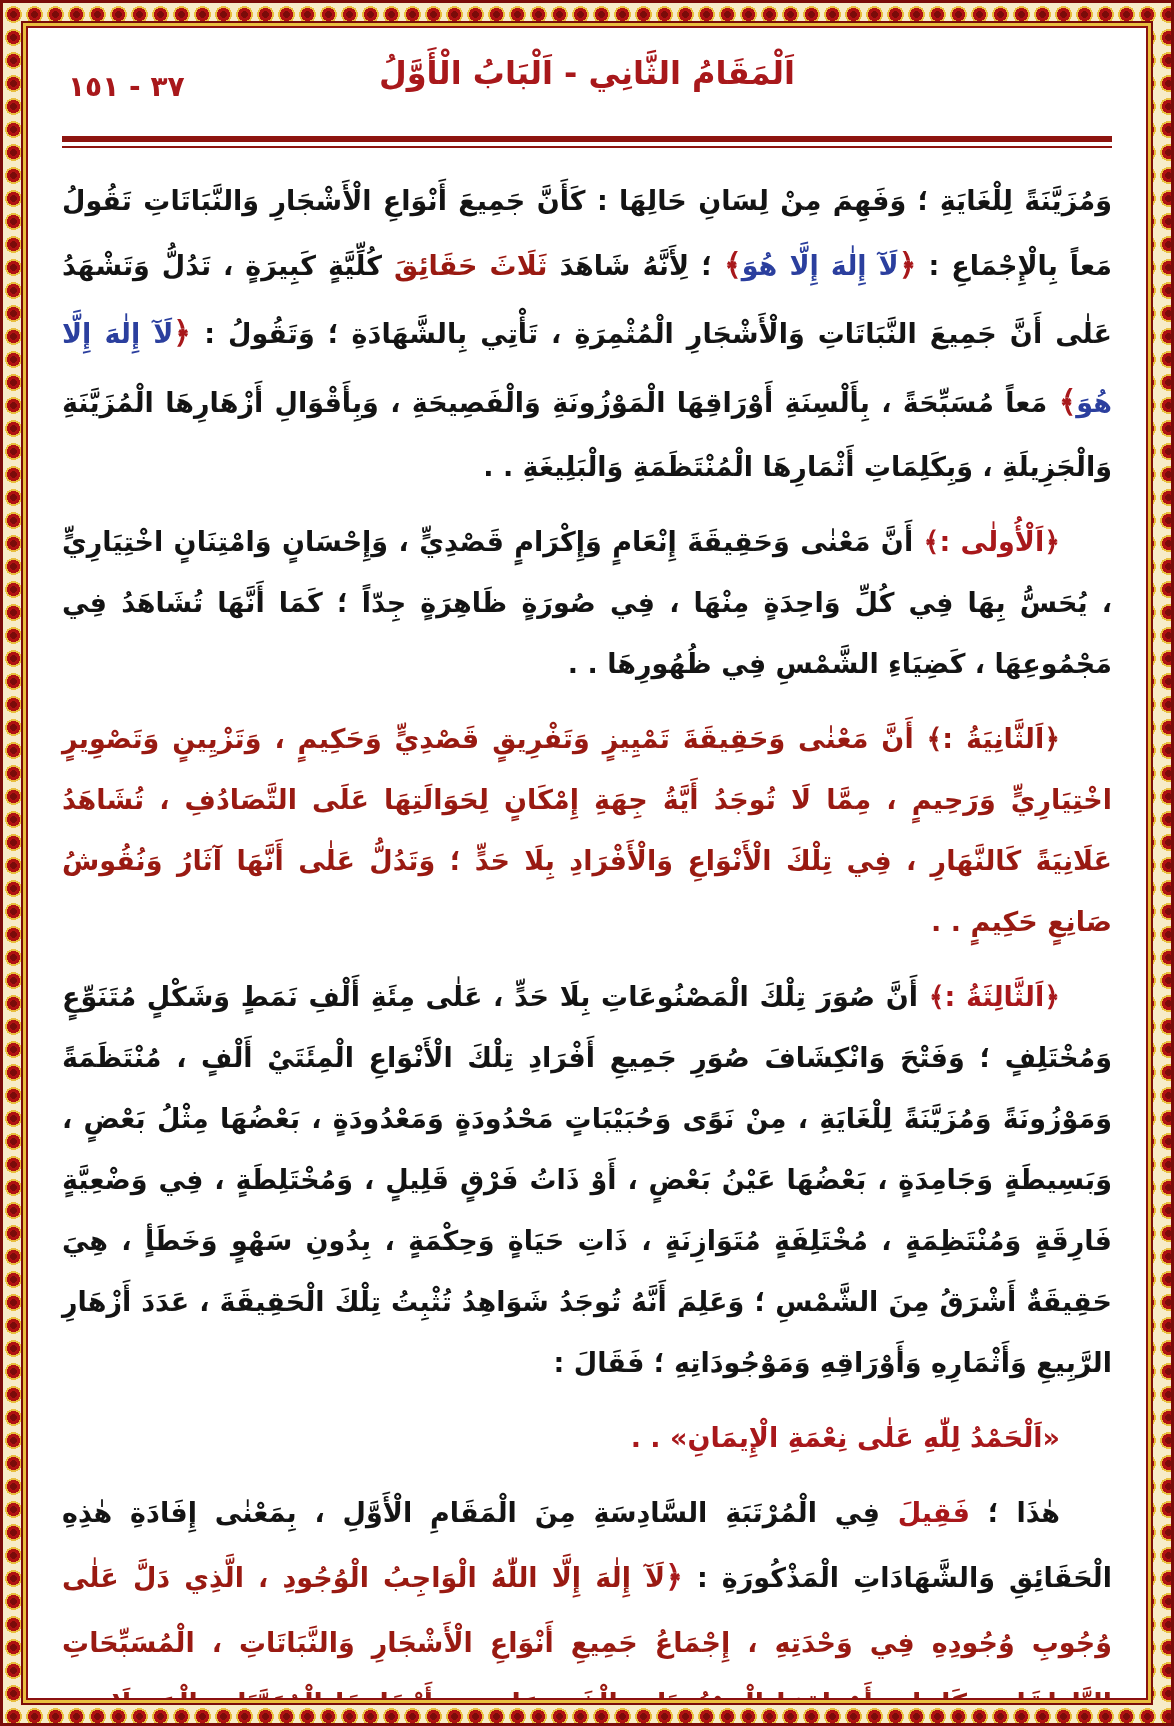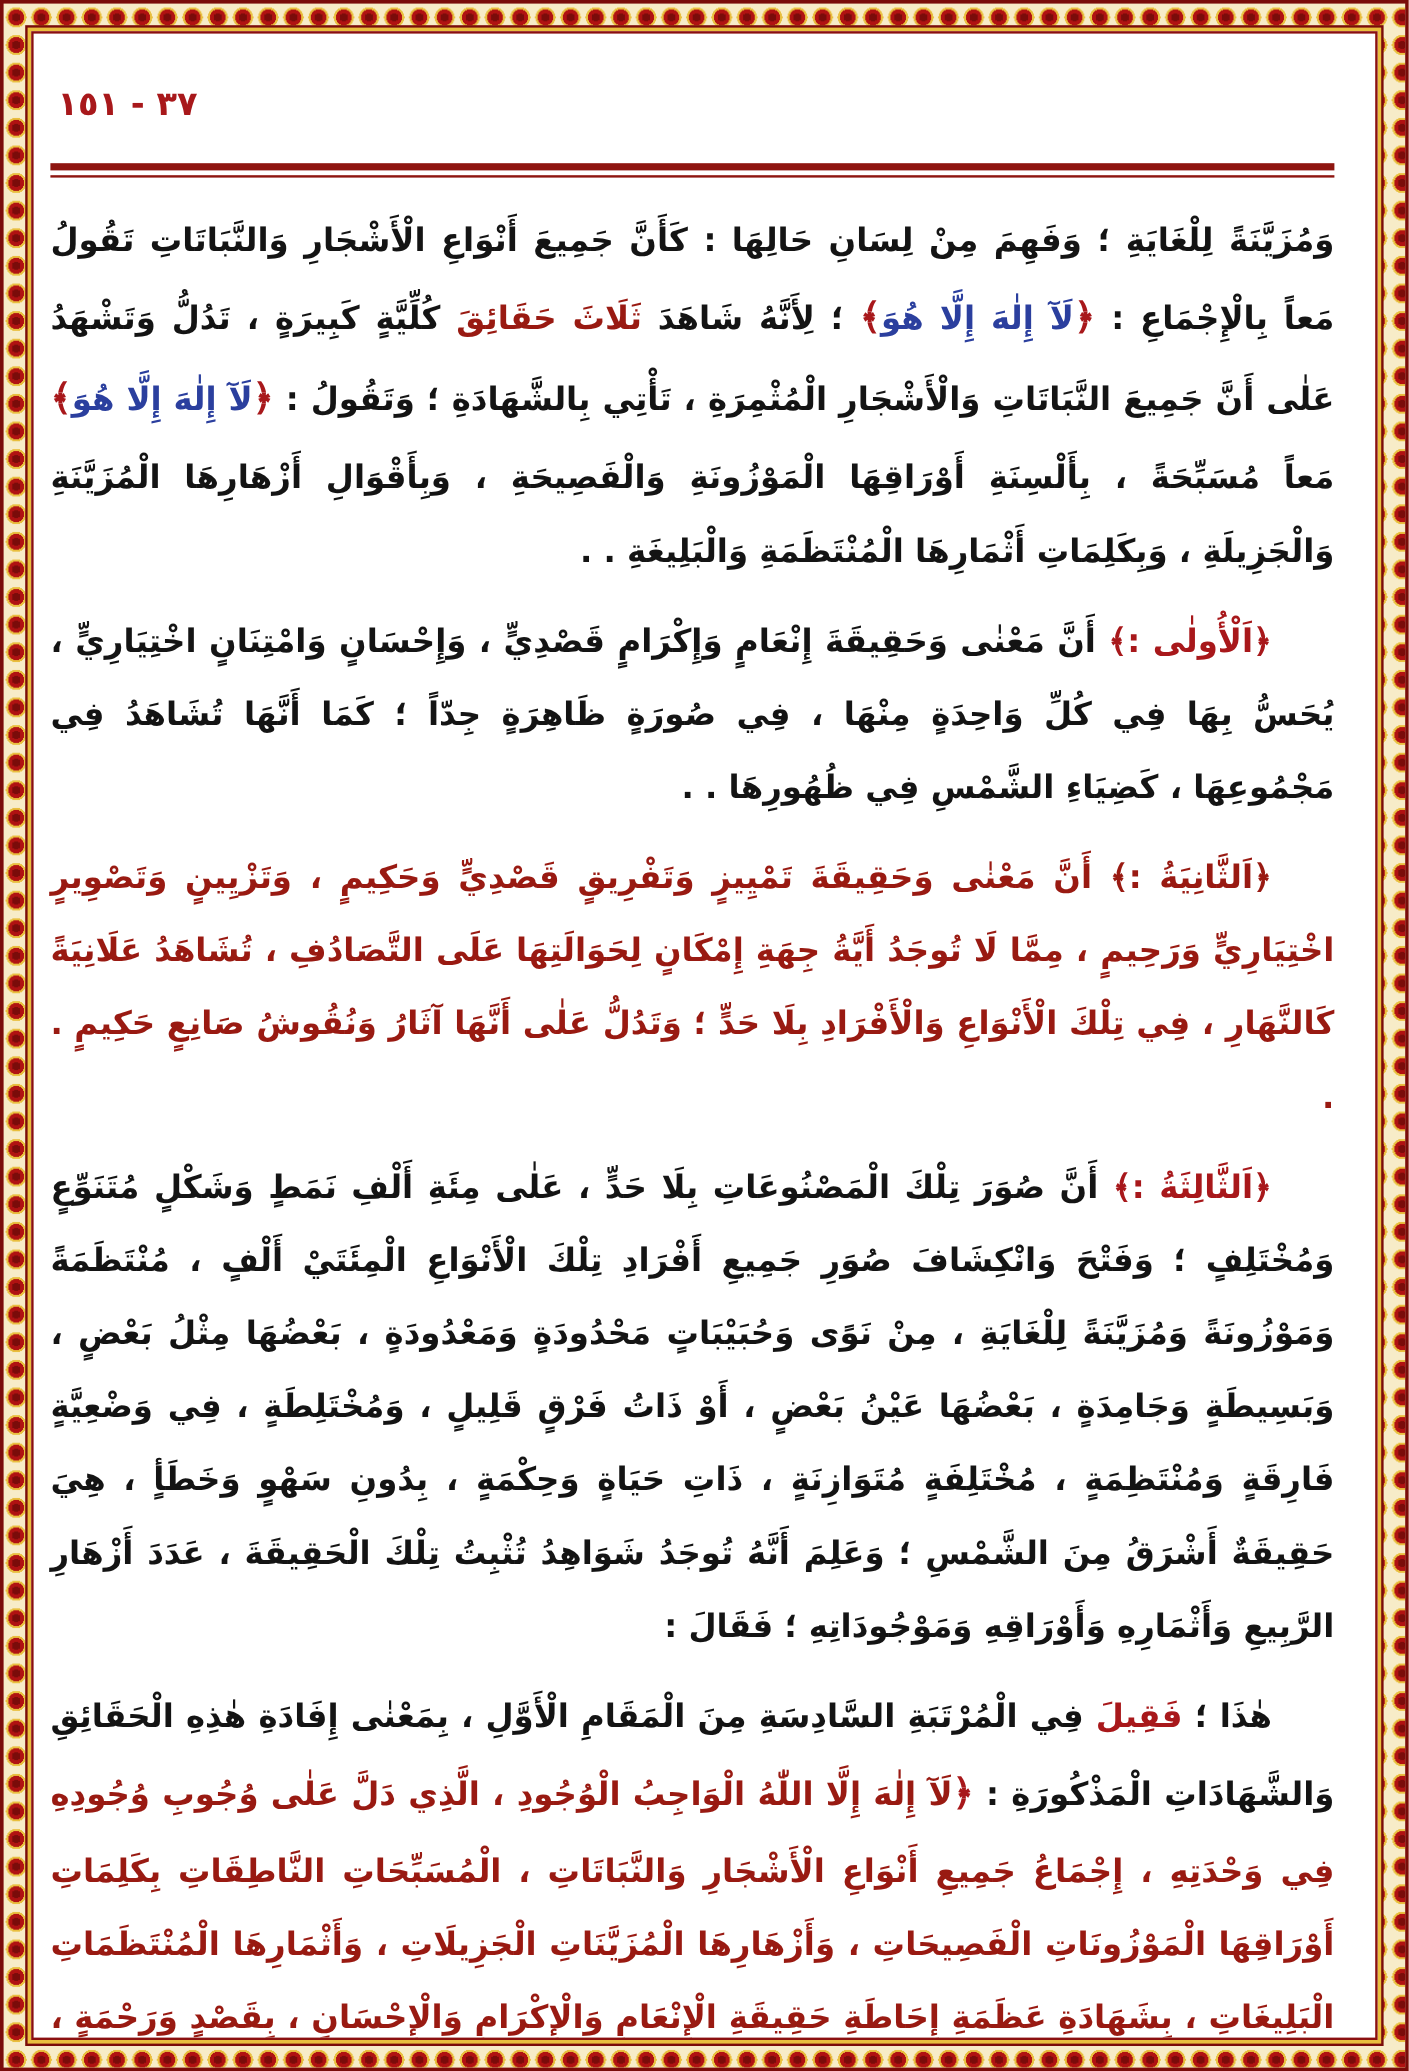--- a/index.html
+++ b/index.html
@@ -13,21 +13,21 @@
     background-size:21px 23px;
     border:3px solid #7a0c0a;
     font-family:"DejaVu Sans", sans-serif;
   }
   .sheet{
     position:absolute;inset:23px;
     background:#ffffff;
     border:2px solid #8a1010;
     box-shadow:0 0 0 3px #e9bf3e, 0 0 0 5px #7a0c0a;
     box-sizing:border-box;
-    padding:26px 34px 0 14px;
+    padding:26px 34px 0 34px;
     overflow:hidden;
   }
   header{position:relative;height:74px;}
   .page-num{
     position:absolute;left:6px;top:16px;
     color:var(--title-red);
     font-size:28px;font-weight:bold;
   }
   .title{
     margin:0;text-align:center;
@@ -53,24 +53,26 @@
   .seg-blue{color:var(--blue);}
   .seg-bracket{color:var(--title-red);font-size:1.12em;}
 </style>
 </head>
 <body>
 
 <div class="page">
   <div class="sheet">
     <header>
       <div class="page-num">٣٧ - ١٥١</div>
+      <h1 class="title">اَلْمَقَامُ الثَّانِي - اَلْبَابُ الْأَوَّلُ</h1>
     </header>
     <div class="rule-thick"></div>
     <div class="rule-thin"></div>
     <main id="doc-body">
         <p class=""><span class="seg-black">وَمُزَيَّنَةً لِلْغَايَةِ ؛ وَفَهِمَ مِنْ لِسَانِ حَالِهَا : كَأَنَّ جَمِيعَ أَنْوَاعِ الْأَشْجَارِ وَالنَّبَاتَاتِ تَقُولُ مَعاً بِالْإِجْمَاعِ : </span><span class="seg-bracket">﴿</span><span class="seg-blue">لَآ إِلٰهَ إِلَّا هُوَ</span><span class="seg-bracket">﴾</span><span class="seg-black"> ؛ لِأَنَّهُ شَاهَدَ </span><span class="seg-maroon">ثَلَاثَ حَقَائِقَ</span><span class="seg-black"> كُلِّيَّةٍ كَبِيرَةٍ ، تَدُلُّ وَتَشْهَدُ عَلٰى أَنَّ جَمِيعَ النَّبَاتَاتِ وَالْأَشْجَارِ الْمُثْمِرَةِ ، تَأْتِي بِالشَّهَادَةِ ؛ وَتَقُولُ : </span><span class="seg-bracket">﴿</span><span class="seg-blue">لَآ إِلٰهَ إِلَّا هُوَ</span><span class="seg-bracket">﴾</span><span class="seg-black"> مَعاً مُسَبِّحَةً ، بِأَلْسِنَةِ أَوْرَاقِهَا الْمَوْزُونَةِ وَالْفَصِيحَةِ ، وَبِأَقْوَالِ أَزْهَارِهَا الْمُزَيَّنَةِ وَالْجَزِيلَةِ ، وَبِكَلِمَاتِ أَثْمَارِهَا الْمُنْتَظَمَةِ وَالْبَلِيغَةِ . .</span></p>
         <p class="indent"><span class="seg-red">﴿اَلْأُولٰى :﴾</span><span class="seg-black"> أَنَّ مَعْنٰى وَحَقِيقَةَ إِنْعَامٍ وَإِكْرَامٍ قَصْدِيٍّ ، وَإِحْسَانٍ وَامْتِنَانٍ اخْتِيَارِيٍّ ، يُحَسُّ بِهَا فِي كُلِّ وَاحِدَةٍ مِنْهَا ، فِي صُورَةٍ ظَاهِرَةٍ جِدّاً ؛ كَمَا أَنَّهَا تُشَاهَدُ فِي مَجْمُوعِهَا ، كَضِيَاءِ الشَّمْسِ فِي ظُهُورِهَا . .</span></p>
         <p class="indent"><span class="seg-maroon">﴿اَلثَّانِيَةُ :﴾ أَنَّ مَعْنٰى وَحَقِيقَةَ تَمْيِيزٍ وَتَفْرِيقٍ قَصْدِيٍّ وَحَكِيمٍ ، وَتَزْيِينٍ وَتَصْوِيرٍ اخْتِيَارِيٍّ وَرَحِيمٍ ، مِمَّا لَا تُوجَدُ أَيَّةُ جِهَةِ إِمْكَانٍ لِحَوَالَتِهَا عَلَى التَّصَادُفِ ، تُشَاهَدُ عَلَانِيَةً كَالنَّهَارِ ، فِي تِلْكَ الْأَنْوَاعِ وَالْأَفْرَادِ بِلَا حَدٍّ ؛ وَتَدُلُّ عَلٰى أَنَّهَا آثَارُ وَنُقُوشُ صَانِعٍ حَكِيمٍ . .</span></p>
         <p class="indent"><span class="seg-red">﴿اَلثَّالِثَةُ :﴾</span><span class="seg-black"> أَنَّ صُوَرَ تِلْكَ الْمَصْنُوعَاتِ بِلَا حَدٍّ ، عَلٰى مِئَةِ أَلْفِ نَمَطٍ وَشَكْلٍ مُتَنَوِّعٍ وَمُخْتَلِفٍ ؛ وَفَتْحَ وَانْكِشَافَ صُوَرِ جَمِيعِ أَفْرَادِ تِلْكَ الْأَنْوَاعِ الْمِئَتَيْ أَلْفٍ ، مُنْتَظَمَةً وَمَوْزُونَةً وَمُزَيَّنَةً لِلْغَايَةِ ، مِنْ نَوًى وَحُبَيْبَاتٍ مَحْدُودَةٍ وَمَعْدُودَةٍ ، بَعْضُهَا مِثْلُ بَعْضٍ ، وَبَسِيطَةٍ وَجَامِدَةٍ ، بَعْضُهَا عَيْنُ بَعْضٍ ، أَوْ ذَاتُ فَرْقٍ قَلِيلٍ ، وَمُخْتَلِطَةٍ ، فِي وَضْعِيَّةٍ فَارِقَةٍ وَمُنْتَظِمَةٍ ، مُخْتَلِفَةٍ مُتَوَازِنَةٍ ، ذَاتِ حَيَاةٍ وَحِكْمَةٍ ، بِدُونِ سَهْوٍ وَخَطَأٍ ، هِيَ حَقِيقَةٌ أَشْرَقُ مِنَ الشَّمْسِ ؛ وَعَلِمَ أَنَّهُ تُوجَدُ شَوَاهِدُ تُثْبِتُ تِلْكَ الْحَقِيقَةَ ، عَدَدَ أَزْهَارِ الرَّبِيعِ وَأَثْمَارِهِ وَأَوْرَاقِهِ وَمَوْجُودَاتِهِ ؛ فَقَالَ :</span></p>
+        <p class="indent"><span class="seg-red">«اَلْحَمْدُ لِلّٰهِ عَلٰى نِعْمَةِ الْإِيمَانِ» . .</span></p>
         <p class="indent"><span class="seg-black">هٰذَا ؛ </span><span class="seg-red">فَقِيلَ</span><span class="seg-black"> فِي الْمُرْتَبَةِ السَّادِسَةِ مِنَ الْمَقَامِ الْأَوَّلِ ، بِمَعْنٰى إِفَادَةِ هٰذِهِ الْحَقَائِقِ وَالشَّهَادَاتِ الْمَذْكُورَةِ : </span><span class="seg-bracket">﴿</span><span class="seg-maroon">لَآ إِلٰهَ إِلَّا اللّٰهُ الْوَاجِبُ الْوُجُودِ ، الَّذِي دَلَّ عَلٰى وُجُوبِ وُجُودِهِ فِي وَحْدَتِهِ ، إِجْمَاعُ جَمِيعِ أَنْوَاعِ الْأَشْجَارِ وَالنَّبَاتَاتِ ، الْمُسَبِّحَاتِ النَّاطِقَاتِ بِكَلِمَاتِ أَوْرَاقِهَا الْمَوْزُونَاتِ الْفَصِيحَاتِ ، وَأَزْهَارِهَا الْمُزَيَّنَاتِ الْجَزِيلَاتِ ، وَأَثْمَارِهَا الْمُنْتَظَمَاتِ الْبَلِيغَاتِ ، بِشَهَادَةِ عَظَمَةِ إِحَاطَةِ حَقِيقَةِ الْإِنْعَامِ وَالْإِكْرَامِ وَالْإِحْسَانِ ، بِقَصْدٍ وَرَحْمَةٍ ، وَحَقِيقَةِ التَّمْيِيزِ</span></p>
       </main>
   </div>
 </div>
 
 </body></html>

